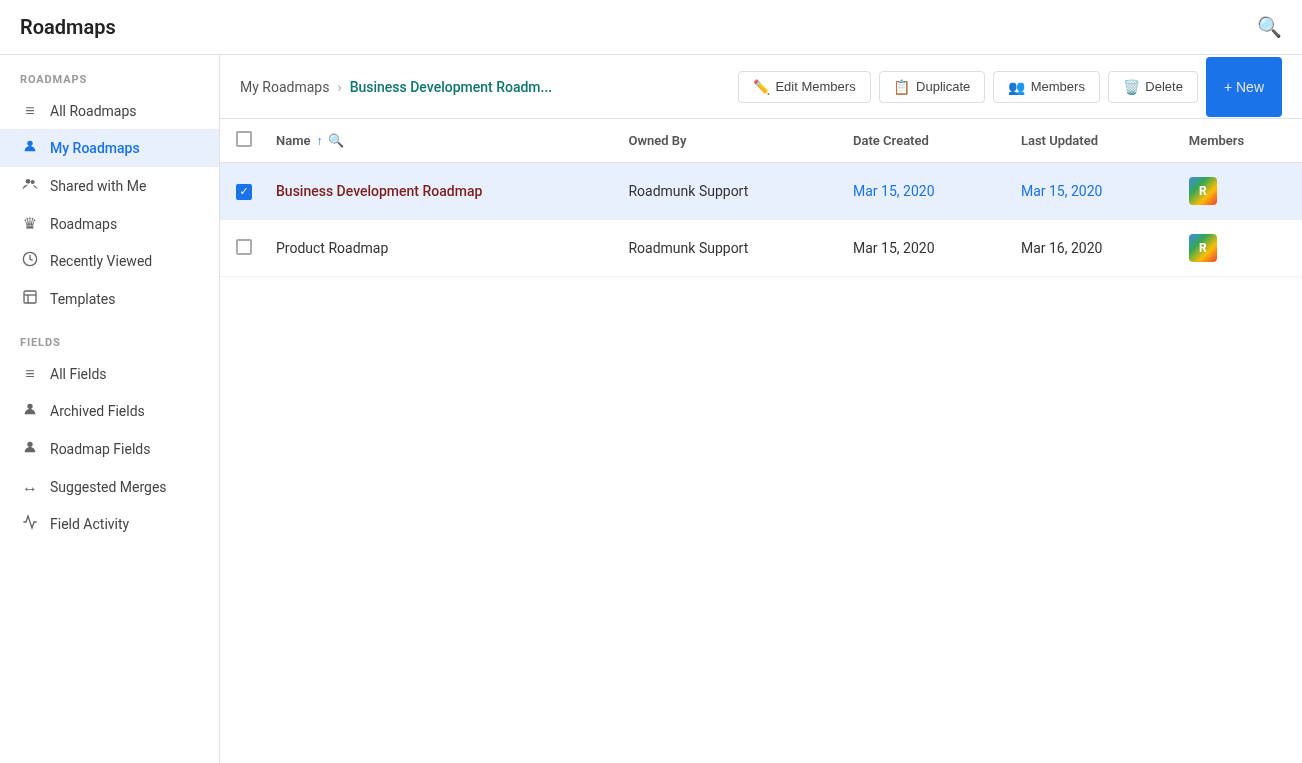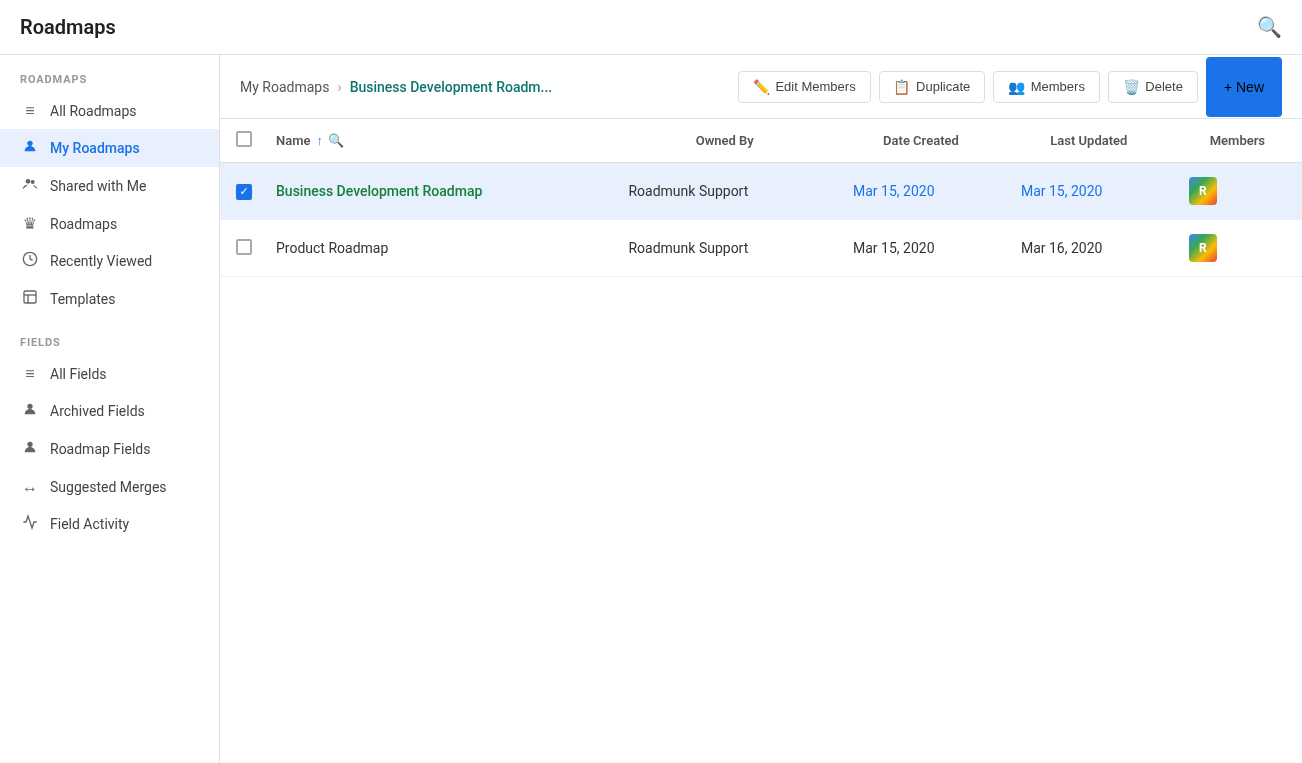--- a/index.html
+++ b/index.html
@@ -53,40 +53,40 @@
     .action-btn {
       display: flex; align-items: center; gap: 5px;
       padding: 7px 14px; border: 1px solid #ddd; border-radius: 4px;
       background: #fff; cursor: pointer; font-size: 13px; color: #444;
       transition: background 0.15s;
     }
     .action-btn .btn-icon { font-size: 14px; }
     .new-btn {
       display: flex; align-items: center; gap: 5px;
       padding: 22px 18px; border: none; border-radius: 4px;
-      background: #1a73e8; cursor: pointer; font-size: 14px; color: #000000;
+      background: #1a73e8; cursor: pointer; font-size: 14px; color: #e5e5e5;
       font-weight: 500; transition: background 0.15s;
     }
 
     
     .table-container { flex: 1; overflow-y: auto; }
     table { width: 100%; border-collapse: collapse; }
     thead tr { border-bottom: 1px solid #e0e0e0; background: #fff; }
     th {
-      padding: 12px 16px; text-align: center; font-size: 13px; font-weight: 600;
+      padding: 12px 16px; text-align: left; font-size: 13px; font-weight: 600;
       color: #555; white-space: nowrap; position: sticky; top: 0; background: #fff;
       border-bottom: 1px solid #e0e0e0;
     }
     .th-name { display: flex; align-items: center; gap: 6px; }
     .sort-icon { color: #1a73e8; font-size: 12px; }
     .search-icon-th { color: #888; font-size: 13px; cursor: pointer; }
     tbody tr { border-bottom: 1px solid #f0f0f0; cursor: pointer; }
     tbody tr.selected { background: #e8f0fe; }
     td { padding: 14px 16px; font-size: 14px; color: #333; }
-    .td-name-link { color: #15803d; text-decoration: none; font-weight: 500; margin-top: 48px; }
+    .td-name-link { color: #7f1d1d; text-decoration: none; font-weight: 500; margin-top: 48px; }
     .td-date-link { color: #1a73e8; text-decoration: none; }
     .td-date { color: #333; }
     .checkbox-cell { width: 40px; padding: 14px 8px 14px 16px; }
     .checkbox {
       width: 16px; height: 16px; border: 2px solid #aaa; border-radius: 2px;
       display: inline-flex; align-items: center; justify-content: center;
       cursor: pointer; background: #fff;
     }
     .checkbox.checked { background: #1a73e8; border-color: #1a73e8; color: #fff; font-size: 11px; }
     .checkbox-header { width: 40px; padding: 12px 8px 12px 16px; }

